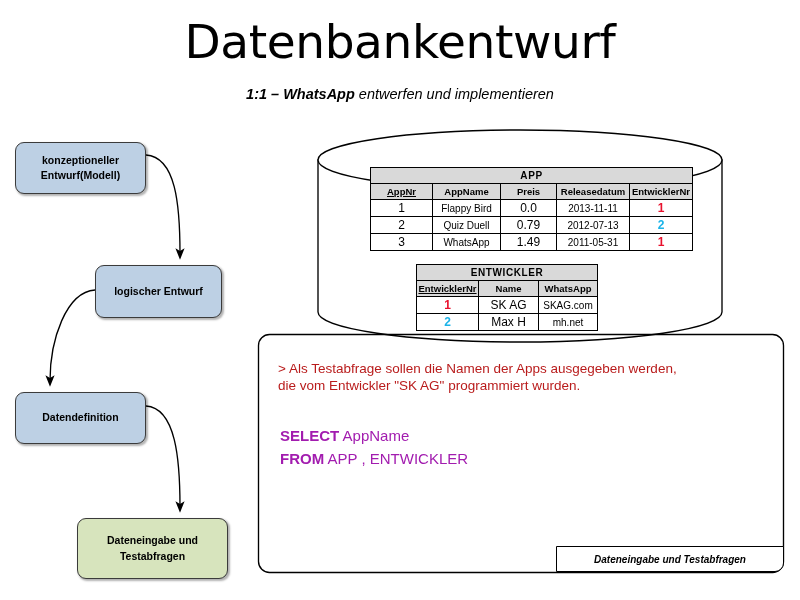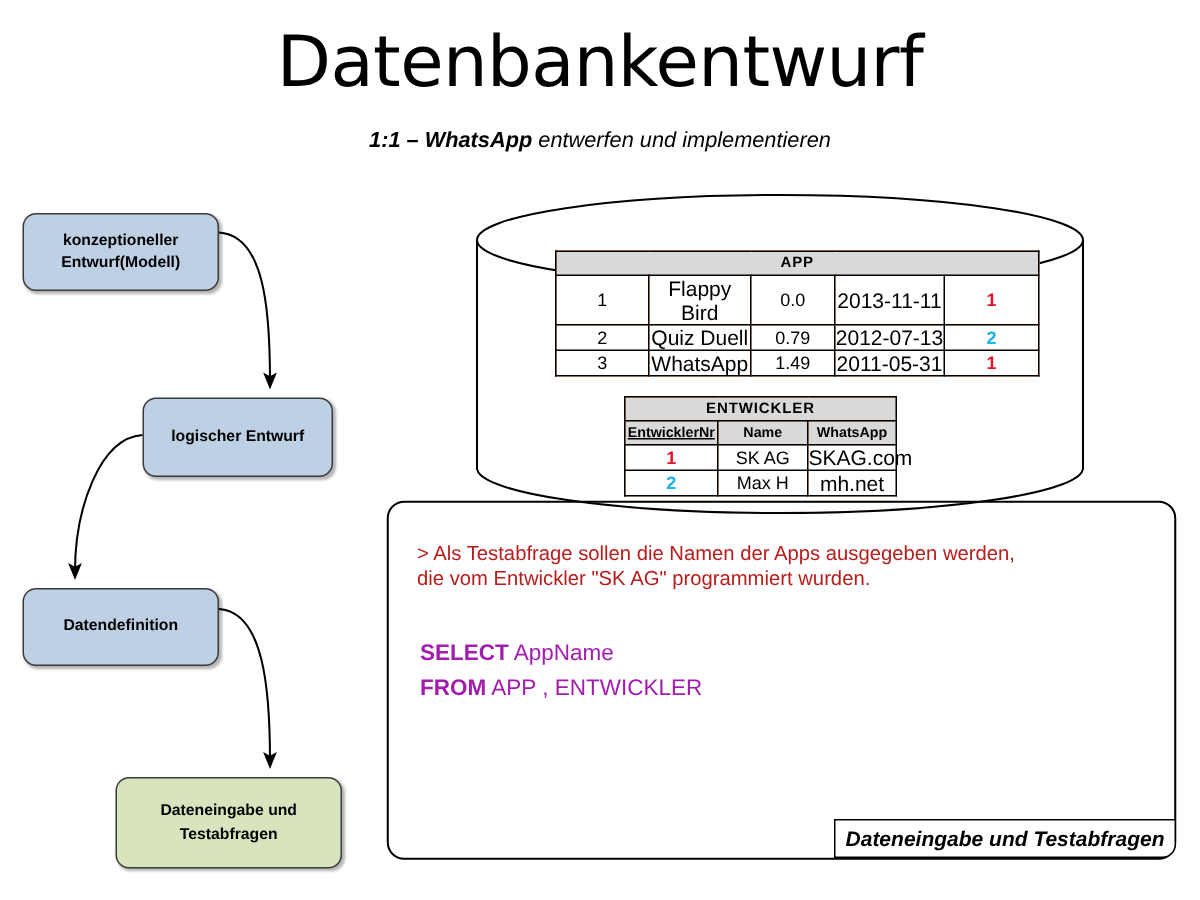--- a/index.html
+++ b/index.html
@@ -79,21 +79,21 @@
     position: absolute;
     left: 0; top: 0;
     width: 800px; height: 600px;
     pointer-events: none;
   }
 
   
   .dbtable {
     position: absolute;
     border-collapse: collapse;
-    background: #f97316;
+    background: #0f766e;
     font-family: "Liberation Sans", sans-serif;
     table-layout: fixed;
     padding-left: 24px;
   }
   .dbtable td, .dbtable th {
     border: 1.1px solid #000;
     text-align: center;
     padding: 0;
     color: #000;
     background: #ffffff;
@@ -113,21 +113,21 @@
   }
   .dbtable .hdr td.pk span {
     text-decoration: underline;
   }
   .dbtable .data td {
     font-size: 12px;
     height: 16px;
     font-weight: 400;
   }
   .dbtable .data td.small {
-    font-size: 14px;
+    font-size: 10px;
   }
   .dbtable .data td.fk {
     font-weight: bold;
     font-size: 12px;
   }
   .fk.c-red  { color: #e8112d; }
   .fk.c-blue { color: #1bb3e8; }
 
   #table-app { left: 370px; top: 167px; width: 300px; }
   #table-app col.c0 { width: 62px; }
@@ -174,21 +174,21 @@
     box-sizing: border-box;
     border: 1.2px solid #000;
     border-radius: 0 0 9px 0;
     background: #ffffff;
     display: flex;
     align-items: center;
     justify-content: center;
     font-family: "Liberation Sans", sans-serif;
     font-weight: bold;
     font-style: italic;
-    font-size: 14px;
+    font-size: 10px;
     color: #000;
   }
 </style>
 </head>
 <body>
 
 <div id="stage">
 
   <div class="title">Datenbankentwurf</div>
   <div class="subtitle"><span class="strong">1:1 – WhatsApp</span><span> entwerfen und implementieren</span></div>
@@ -241,20 +241,27 @@
         <col class="c0">
         <col class="c1">
         <col class="c2">
         <col class="c3">
         <col class="c4">
       </colgroup>
     <tbody>
       <tr>
         <td class="caption-cell" colspan="5">APP</td>
       </tr>
+      <tr class="hdr">
+        <td class="pk"><span>AppNr</span></td>
+        <td>AppName</td>
+        <td>Preis</td>
+        <td>Releasedatum</td>
+        <td>EntwicklerNr</td>
+      </tr>
       <tr class="data">
         <td>1</td>
         <td class="small">Flappy Bird</td>
         <td>0.0</td>
         <td class="small">2013-11-11</td>
         <td class="fk c-red">1</td>
       </tr>
       <tr class="data">
         <td>2</td>
         <td class="small">Quiz Duell</td>

